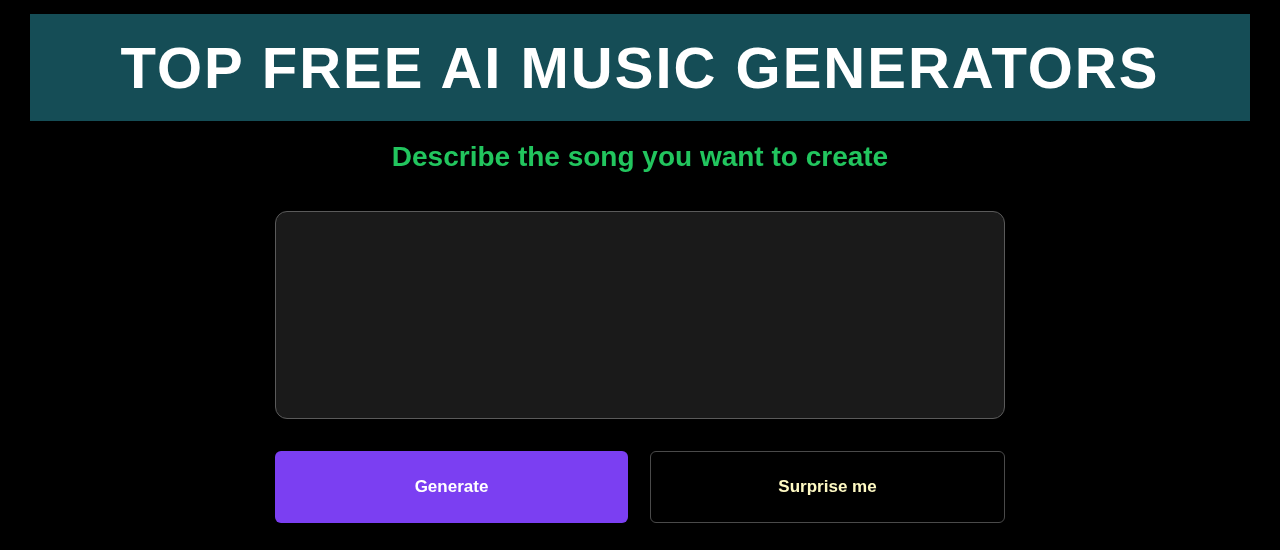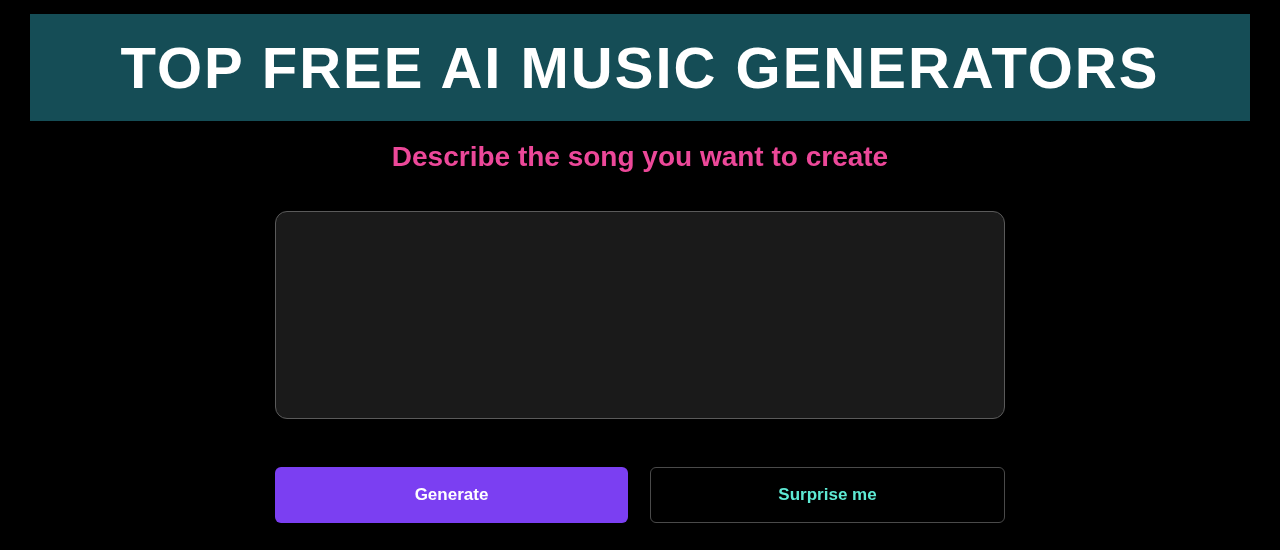--- a/index.html
+++ b/index.html
@@ -26,21 +26,21 @@
       font-stretch: expanded;
       font-family: 'Arial Black', Arial, sans-serif;
     }
     .content {
       display: flex;
       flex-direction: column;
       align-items: center;
       padding-top: 20px;
     }
     .heading {
-      color: #ec4899;
+      color: #22c55e;
       font-size: 28px;
       font-weight: 800;
       margin-bottom: 38px;
     }
     .textarea-wrap {
       width: 730px;
     }
     .prompt-input {
       width: 730px;
       height: 208px;
@@ -54,41 +54,40 @@
       outline: none;
       font-family: inherit;
     }
     .button-row {
       display: flex;
       gap: 22px;
       margin-top: 28px;
       width: 730px;
     }
     .btn {
-      height: 56px;
+      height: 72px;
       border-radius: 6px;
       font-size: 17px;
       font-weight: 600;
       cursor: pointer;
       display: flex;
       align-items: center;
       justify-content: center;
       font-family: inherit;
-      margin-top: 16px;
     }
     .btn-primary {
       flex: 1;
       background: #7b3ff2;
       color: #ffffff;
       border: none;
     }
     .btn-secondary {
       flex: 1;
       background: transparent;
-      color: #5eead4;
+      color: #fef9c3;
       border: 1px solid #4a4a4a;
     }
   </style>
 </head>
 <body>
 
 <div class="banner">
   <span>TOP FREE AI MUSIC GENERATORS</span>
 </div>
 

